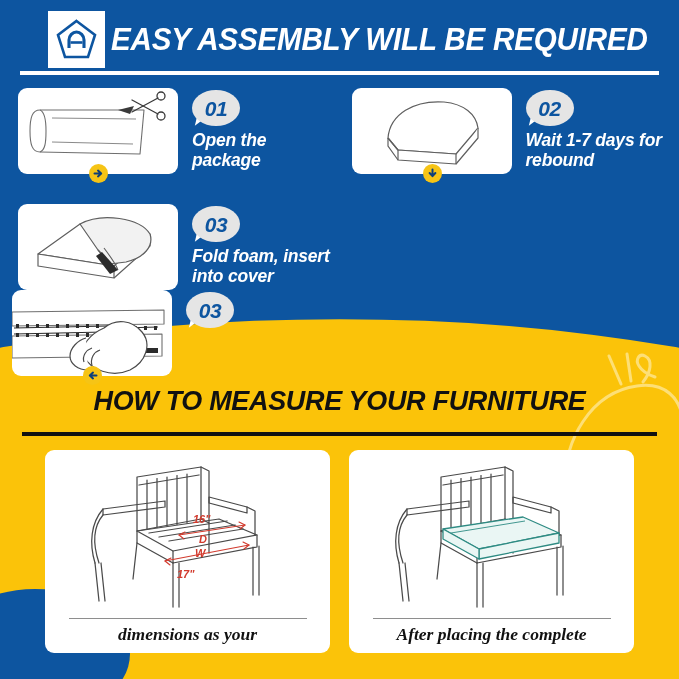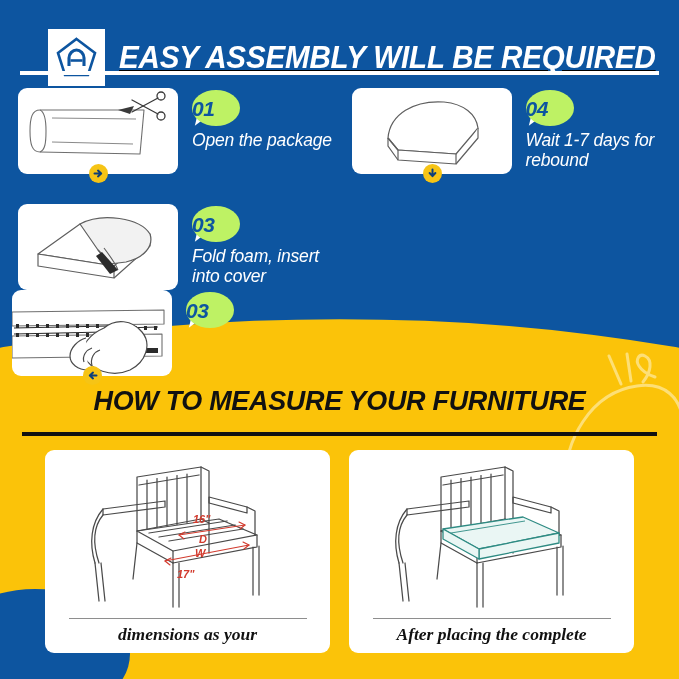--- a/index.html
+++ b/index.html
@@ -62,25 +62,24 @@
   .header {
     position: absolute;
     left: 0; top: 0;
     width: 679px;
     height: 80px;
     z-index: 10;
   }
   .header-row {
     position: absolute;
     left: 48px;
-    top: 29px;
+    top: 11px;
     display: flex;
     align-items: center;
-    gap: 14px;
-    text-decoration: underline;
+    gap: 6px;
   }
   .logo-badge {
     width: 57px;
     height: 57px;
     background: #ffffff;
     display: flex;
     align-items: center;
     justify-content: center;
     flex: 0 0 auto;
   }
@@ -165,23 +164,24 @@
     width: 50px;
     height: 38px;
     margin-bottom: 3px;
   }
   .num-bubble .circle {
     position: absolute;
     left: 0; top: 0;
     width: 48px;
     height: 36px;
     border-radius: 50%;
-    background: #bef264;
+    background: #e5e5e5;
     display: flex;
     align-items: center;
+    justify-content: center;
   }
   .num-bubble .tail {
     position: absolute;
     left: 4px;
     top: 26px;
     width: 0; height: 0;
     border-left: 9px solid #ffffff;
     border-bottom: 11px solid transparent;
     transform: rotate(14deg);
   }
@@ -189,21 +189,21 @@
     color: #0d55a0;
     font-size: 21px;
     font-weight: bold;
     font-style: italic;
     line-height: 1;
     letter-spacing: -0.5px;
   }
   .step-label {
     color: #ffffff;
     font-size: 17.5px;
-    font-weight: normal;
+    font-weight: bold;
     font-style: italic;
     line-height: 1.12;
     letter-spacing: -0.2px;
     max-width: 166px;
   }
 
   
   .measure-title {
     position: absolute;
     left: 0;
@@ -371,21 +371,21 @@
           <div class="arrow-badge">
             <svg width="11" height="11" viewBox="0 0 11 11">
               <path d="M5.5 1.5 L5.5 7.5 M2.6 5 L5.5 8.2 L8.4 5" fill="none" stroke="#0d3f7a" stroke-width="2" stroke-linecap="round" stroke-linejoin="round"></path>
             </svg>
           </div>
         </div>
         <div class="step-text">
           <div class="num-bubble">
             <div class="tail"></div>
             <div class="circle">
-              <span class="num">04</span>
+              <span class="num">02</span>
             </div>
           </div>
           <div class="step-label">Wait 1-7 days for rebound</div>
         </div>
       </div>
 
     </div>
 
     <div class="step-row" style="margin-top:30px;flex-direction:column;">
 

